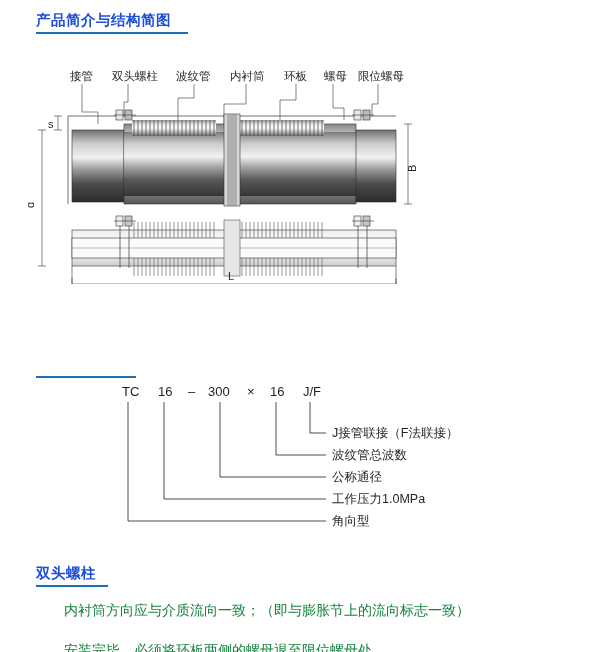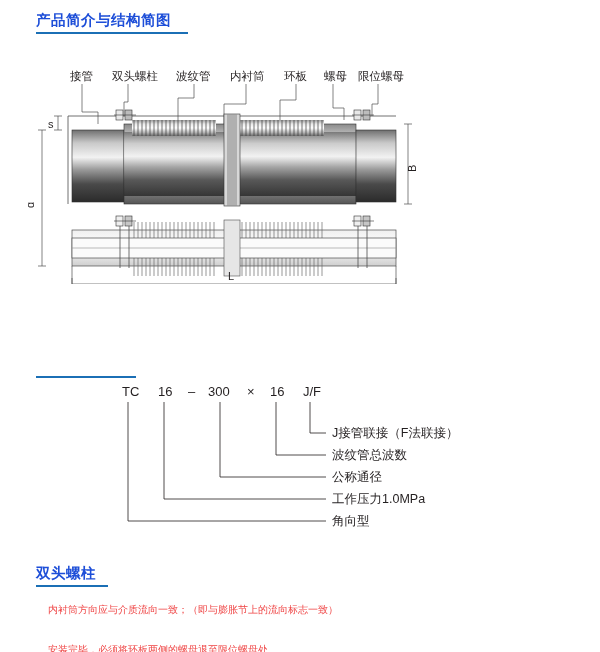--- a/index.html
+++ b/index.html
@@ -57,24 +57,25 @@
     left: 18px;
     top: 382px;
     width: 540px;
     height: 160px;
   }
   #figure2 svg { display: block; }
 
   
   .note {
     position: absolute;
-    font-size: 10px;
+    font-size: 14px;
     line-height: 20px;
-    color: #ef4444;
+    color: #15803d;
     white-space: nowrap;
+    margin-left: 16px;
   }
   #note1 { left: 48px; top: 600px; }
   #note2 { left: 48px; top: 640px; }
 
   text {
     font-family: "Liberation Sans", sans-serif;
     fill: #231f20;
   }
 </style>
 </head>

